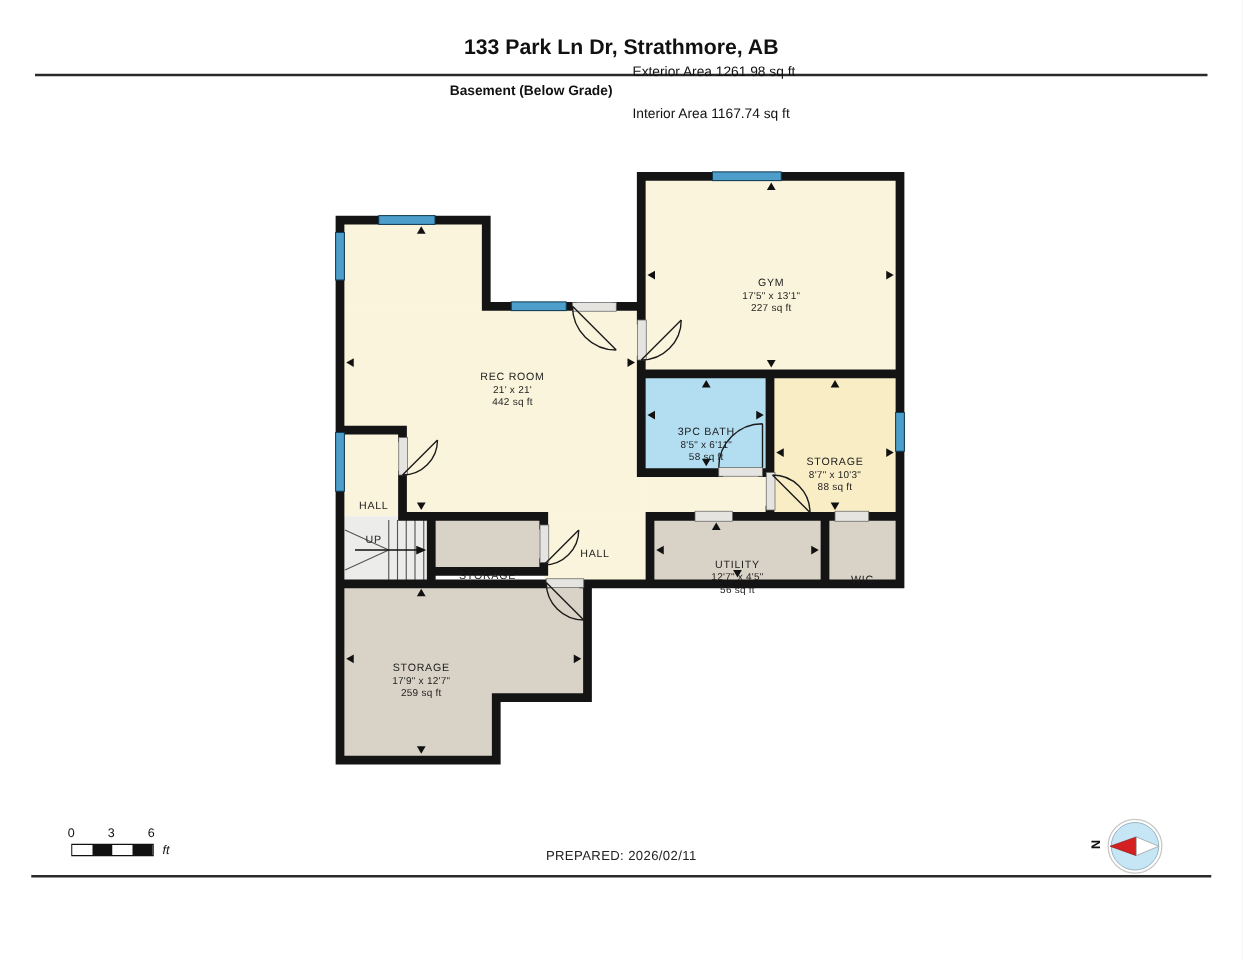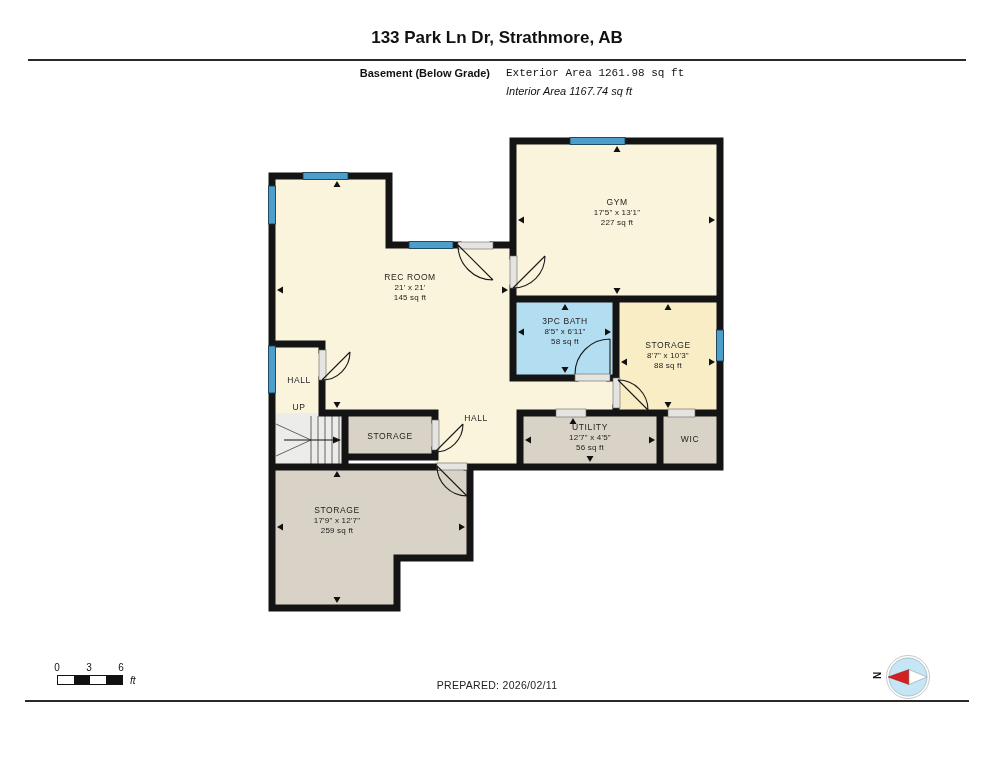--- a/index.html
+++ b/index.html
@@ -5,41 +5,41 @@
   html,body{margin:0;padding:0;background:#fff;}
   .page{position:relative;width:994px;height:768px;background:#ffffff;overflow:hidden;
         font-family:"Liberation Sans",sans-serif;outline:1px solid #d9d9d9;margin:0 auto;}
   .abs{position:absolute;}
   .title{left:0;right:0;top:28px;text-align:center;font-size:17px;font-weight:bold;color:#111;}
   .rule{height:2px;background:#2a2a2a;}
   .subhead-label{top:67px;right:504px;font-size:11px;font-weight:bold;color:#111;white-space:nowrap;padding-left:24px;}
   .subhead-val{left:506px;font-size:11px;color:#111;white-space:nowrap;}
   svg.plan{position:absolute;left:0;top:0;width:994px;height:768px;}
   .lbl{position:absolute;transform:translate(-50%,-50%);text-align:center;color:#1d1d1d;
-       font-size:8px;line-height:1.3;letter-spacing:.2px;white-space:nowrap;}
+       font-size:8px;line-height:1.3;letter-spacing:.2px;white-space:nowrap;margin-top:24px;}
   .lbl .nm{font-size:8.5px;letter-spacing:.6px;}
   .scale-num{position:absolute;transform:translate(-50%,-50%);font-size:10px;color:#111;}
   .scale-bar{left:57px;top:675px;width:64px;height:8px;border:1px solid #111;display:flex;}
   .scale-bar span{flex:1 1 0;}
   .sb-w{background:#fff;} .sb-b{background:#111;}
   .scale-unit{left:130px;top:675px;font-size:10px;color:#111;font-style:italic;}
   .prepared{left:0;right:0;top:679px;text-align:center;font-size:10.5px;color:#222;letter-spacing:.3px;}
   .compass-n{left:874px;top:670px;font-size:10px;font-weight:bold;color:#111;transform:rotate(-90deg);}
   .disclaimer{left:35px;top:708px;font-size:9.3px;color:#222;}
 </style>
 </head>
 <body>
 
 <div class="page">
 
   <div class="abs title">133 Park Ln Dr, Strathmore, AB</div>
   <div class="abs rule" style="left:28px;top:59px;width:938px;"></div>
   <div class="abs subhead-label">Basement (Below Grade)</div>
-  <div class="abs subhead-val" style="top:67px;font-family:Liberation Mono, monospace;">Exterior Area 1261.98 sq ft</div>
-  <div class="abs subhead-val" style="top:85px;font-style:italic;">Interior Area 1167.74 sq ft</div>
+  <div class="abs subhead-val" style="top:52px;">Exterior Area 1261.98 sq ft</div>
+  <div class="abs subhead-val" style="top:85px;">Interior Area 1167.74 sq ft</div>
 
   <svg class="plan" viewBox="0 0 994 768">
 
     <g>
       <rect x="272" y="176" width="117" height="69" fill="#faf4dc"></rect>
       <rect x="272" y="245" width="241" height="168" fill="#faf4dc"></rect>
       <rect x="435" y="413" width="85" height="54" fill="#faf4dc"></rect>
       <rect x="513" y="378" width="103" height="35" fill="#faf4dc"></rect>
       <rect x="513" y="141" width="207" height="158" fill="#faf4dc"></rect>
       <rect x="513" y="299" width="103" height="79" fill="#b3def2"></rect>
@@ -126,21 +126,21 @@
   </svg>
 
   <div class="lbl" style="left:617px;top:213px">
     <div class="nm">GYM</div>
     <div>17'5" x 13'1"</div>
     <div>227 sq ft</div>
   </div>
   <div class="lbl" style="left:410px;top:288px">
     <div class="nm">REC ROOM</div>
     <div>21' x 21'</div>
-    <div>145 sq ft</div>
+    <div>442 sq ft</div>
   </div>
   <div class="lbl" style="left:565px;top:332px">
     <div class="nm">3PC BATH</div>
     <div>8'5" x 6'11"</div>
     <div>58 sq ft</div>
   </div>
   <div class="lbl" style="left:668px;top:356px">
     <div class="nm">STORAGE</div>
     <div>8'7" x 10'3"</div>
     <div>88 sq ft</div>

